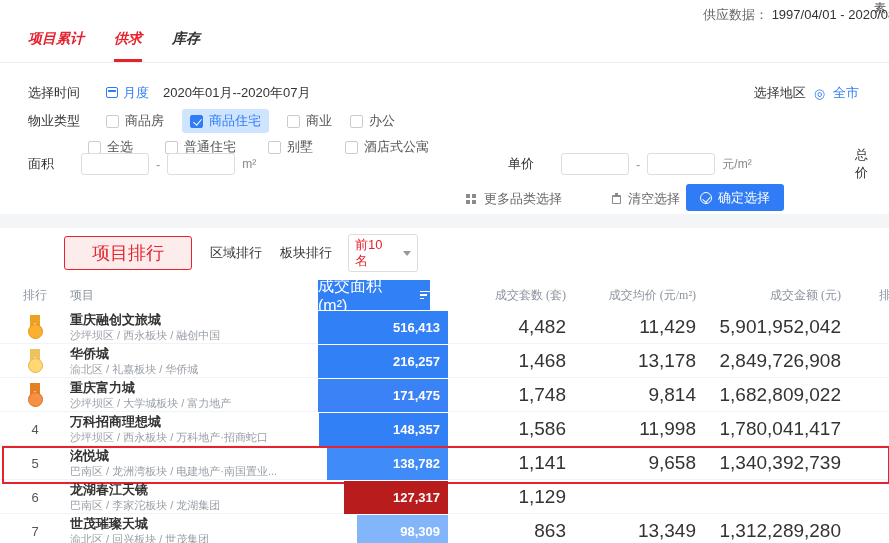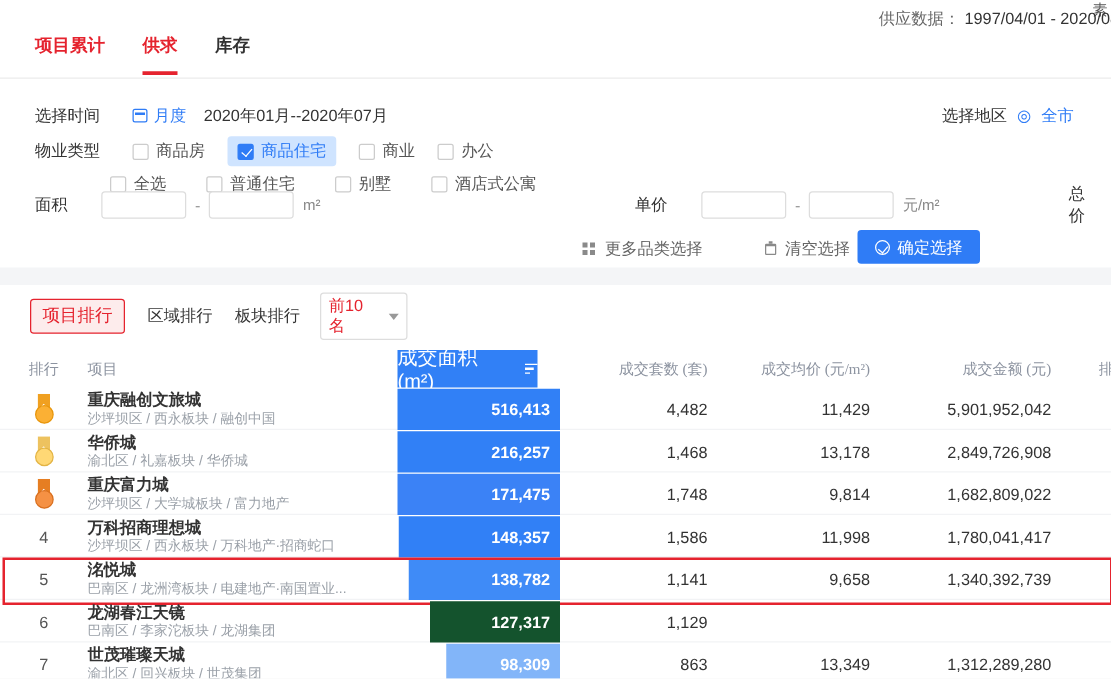--- a/index.html
+++ b/index.html
@@ -1,21 +1,21 @@
 <!DOCTYPE html>
 <html><head>
 <meta charset="utf-8">
 <style>
   * { margin:0; padding:0; box-sizing:border-box; }
   body { background:#e9e9e9; font-family:"Liberation Sans","DejaVu Sans",sans-serif; }
   .screen { position:relative; width:889px; height:543px; background:#fff; overflow:hidden; }
 
   
   .clip-top { position:absolute; top:0; right:3px; font-size:12px; color:#555; }
-  .topbar { position:absolute; top:28px; left:28px; right:0; height:34px; display:flex; align-items:flex-start; }
+  .topbar { position:absolute; top:28px; left:28px; right:0; height:34px; display:flex; align-items:flex-end;font-style:italic; }
   .tabs { display:flex; gap:30px; }
   .tab { font-size:14px; font-weight:bold; color:#333; padding-bottom:11px; cursor:pointer; }
   .tab.red { color:#e5232e; }
   .tab.active { border-bottom:3px solid #e5232e; }
   .divider { position:absolute; top:62px; left:0; right:0; height:1px; background:#ececec; }
   .supply { position:absolute; left:703px; top:6px; font-size:13px; color:#333; white-space:nowrap; }
   .supply .lbl { color:#666; }
 
   
   .frow { position:absolute; left:28px; right:0; display:flex; align-items:center; font-size:13px; color:#333; }
@@ -55,21 +55,21 @@
   .icon-trash { width:9px; height:9px; border:1px solid #8a8a8a; border-top:2px solid #8a8a8a; border-radius:1px; position:relative; }
   .icon-trash::before { content:""; position:absolute; top:-4px; left:1.5px; width:3px; height:2px; background:#8a8a8a; }
   .btn-confirm { position:absolute; left:658px; top:0; height:27px; padding:0 14px; background:#2f7cf6; border:none; border-radius:3px; color:#fff; font-size:13px; display:flex; align-items:center; gap:6px; cursor:pointer; }
   .icon-check { width:12px; height:12px; border:1px solid #fff; border-radius:50%; position:relative; flex:0 0 auto; }
   .icon-check::after { content:""; position:absolute; left:3px; top:2px; width:3.5px; height:6px; border-right:1.5px solid #fff; border-bottom:1.5px solid #fff; transform:rotate(40deg); }
 
   .band { position:absolute; top:214px; left:0; right:0; height:14px; background:#f4f5f7; }
 
   
   .rank-tabs { position:absolute; top:234px; left:24px; height:38px; display:flex; align-items:center; }
-  .rtab-pill { color:#e5232e; border:1px solid #e5232e; background:#fdecec; font-size:14px; padding:4px 9px; border-radius:3px; cursor:pointer; }
+  .rtab-pill { color:#e5232e; border:1px solid #e5232e; background:#fdecec; font-size:18px; padding:4px 27px; border-radius:3px; cursor:pointer;margin-left:40px; }
   .rtab { font-size:13px; color:#333; margin-left:18px; cursor:pointer; }
   .topn { margin-left:16px; border:1px solid #ddd; border-radius:3px; padding:2px 6px; display:flex; align-items:center; gap:20px; cursor:pointer; }
   .topn .t { color:#e5232e; font-size:13px; width:28px; line-height:1.25; }
   .caret { width:0; height:0; border-left:4px solid transparent; border-right:4px solid transparent; border-top:5px solid #999; }
 
   
   .table-wrap { position:absolute; top:280px; left:0; width:889px; height:263px; overflow:hidden; background:#fff; }
   .tgrid { width:940px; }
   .thead, .trow { display:grid; grid-template-columns:70px 248px 130px 132px 130px 145px 85px; align-items:center; }
   .thead { height:30px; }
@@ -83,21 +83,21 @@
   .icon-sort i:nth-child(1){ width:10px; } .icon-sort i:nth-child(2){ width:7px; } .icon-sort i:nth-child(3){ width:4px; }
 
   .trow { height:34px; border-bottom:1px solid #f2f3f5; position:relative; }
   .c-rank { display:flex; justify-content:center; align-items:center; }
   .rank-num { font-size:13px; color:#555; }
   .c-proj { line-height:1.25; padding-right:20px; overflow:hidden; white-space:nowrap; }
   .pname { font-size:13px; font-weight:bold; color:#333; }
   .ploc { font-size:11px; color:#9aa0a8; margin-top:1px; }
   .c-area { display:flex; justify-content:flex-end; align-items:center; height:34px; }
   .bar { height:33px; display:flex; align-items:center; justify-content:flex-end; padding-right:8px; color:#fff; font-size:13px; font-weight:bold; }
-  .c-num { font-size:13px; color:#333; text-align:right; padding-right:14px; }
+  .c-num { font-size:19px; color:#333; text-align:right; padding-right:14px; }
   .trow.hl::after { content:""; position:absolute; left:2px; top:0; width:884px; height:34px; border:2px solid #e5232e; pointer-events:none; }
 
   
   .medal { position:relative; display:inline-block; width:18px; height:24px; }
   .medal::before { content:""; position:absolute; left:4px; top:0; width:10px; height:13px; clip-path:polygon(0 0,100% 0,100% 100%,50% 62%,0 100%); }
   .medal::after { content:""; position:absolute; left:2px; bottom:0; width:13px; height:13px; border-radius:50%; }
   .medal.gold::before { background:#f0a020; } .medal.gold::after { background:#fbb034; border:1px solid #e8960c; }
   .medal.silver::before { background:#edc25f; } .medal.silver::after { background:#ffd875; border:1px solid #e3b445; }
   .medal.bronze::before { background:#e67e22; } .medal.bronze::after { background:#f59144; border:1px solid #d96f1e; }
 </style>
@@ -335,21 +335,21 @@
 
       <div class="trow">
         <div class="c-rank">
             <span class="rank-num">6</span>
           </div>
         <div class="c-proj">
           <div class="pname">龙湖春江天镜</div>
           <div class="ploc">巴南区 / 李家沱板块 / 龙湖集团</div>
         </div>
         <div class="c-area">
-          <div class="bar" style="width:104px;background:#14532d">
+          <div class="bar" style="width:104px;background:#b91c1c">
               <span>127,317</span>
             </div>
         </div>
         <div class="c-num">1,129</div>
         <div></div>
       </div>
 
       <div class="trow">
         <div class="c-rank">
             <span class="rank-num">7</span>

